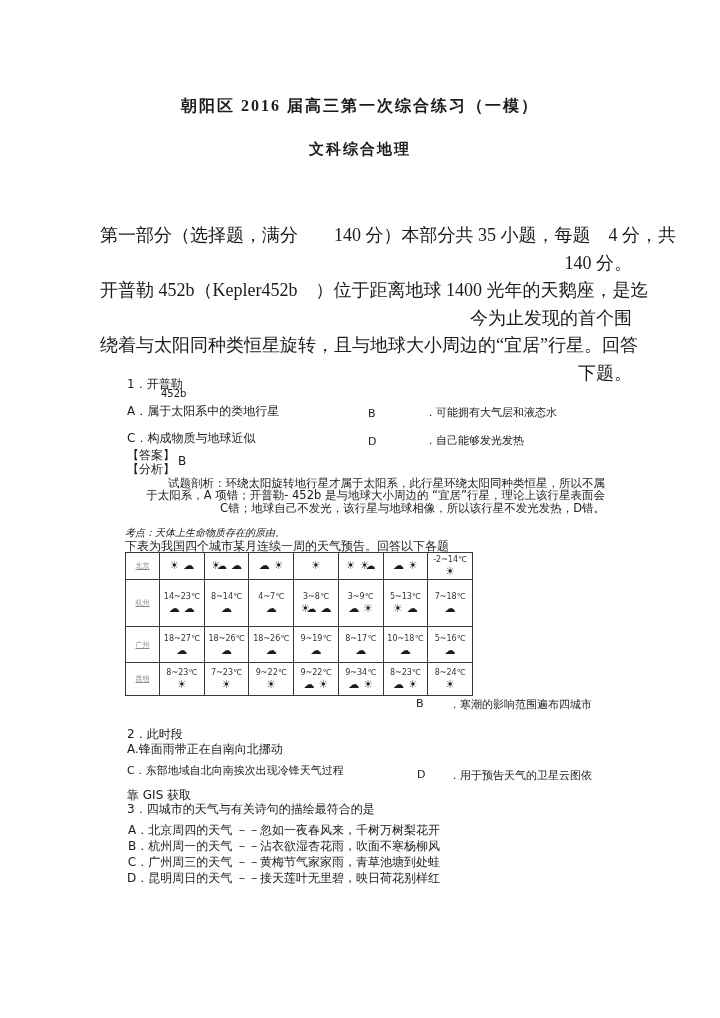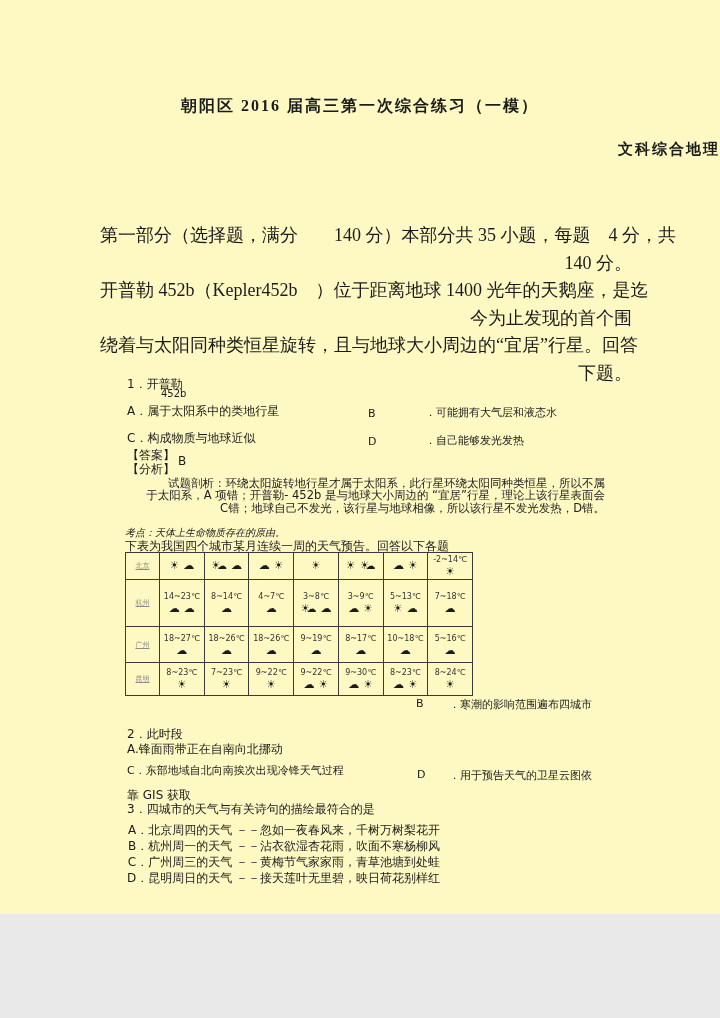--- a/index.html
+++ b/index.html
@@ -1,27 +1,27 @@
 <!DOCTYPE html>
 <html><head>
 <meta charset="utf-8">
 <style>
   html,body{margin:0;padding:0;background:#e9e9e9;}
   .page{
-    position:relative;width:720px;height:914px;margin:0 auto;
-    background:#fef9c3;overflow:hidden;
+    position:relative;width:720px;height:1018px;margin:0 auto;
+    background:#ffffff;overflow:hidden;
     font-family:"DejaVu Sans","Liberation Sans",sans-serif;
     color:#1b1b1b;
   }
   .abs{position:absolute;text-align:right;}
   .serif{font-family:"Liberation Serif","DejaVu Serif",serif;}
 
   .doc-title{top:96px;left:0;width:720px;text-align:center;
     font-weight:bold;font-size:16px;letter-spacing:2px;}
-  .doc-subtitle{top:140px;left:0;width:720px;text-align:right;
+  .doc-subtitle{top:140px;left:0;width:720px;text-align:center;
     font-weight:bold;font-size:15px;letter-spacing:2px;}
 
   .intro{left:100px;top:222px;width:532px;font-size:18px;line-height:27.5px;}
   .intro .intro-line{white-space:nowrap;}
 
   .q{font-size:12px;white-space:nowrap;}
   .q-small{font-size:11px;white-space:nowrap;}
   .sub452{font-size:10px;}
 
   .analysis{left:125px;top:477px;width:480px;font-size:11.5px;line-height:12.3px;}
@@ -186,21 +186,21 @@
           </td>
           <td>
             <div class="temp">9~22℃</div>
             <div class="icons"><span class="wicon">☀</span></div>
           </td>
           <td>
             <div class="temp">9~22℃</div>
             <div class="icons"><span class="wicon">☁</span><span class="wicon">☀</span></div>
           </td>
           <td>
-            <div class="temp">9~30℃</div>
+            <div class="temp">9~34℃</div>
             <div class="icons"><span class="wicon">☁</span><span class="wicon">☀</span></div>
           </td>
           <td>
             <div class="temp">8~23℃</div>
             <div class="icons"><span class="wicon">☁</span><span class="wicon">☀</span></div>
           </td>
           <td>
             <div class="temp">8~24℃</div>
             <div class="icons"><span class="wicon">☀</span></div>
           </td>

